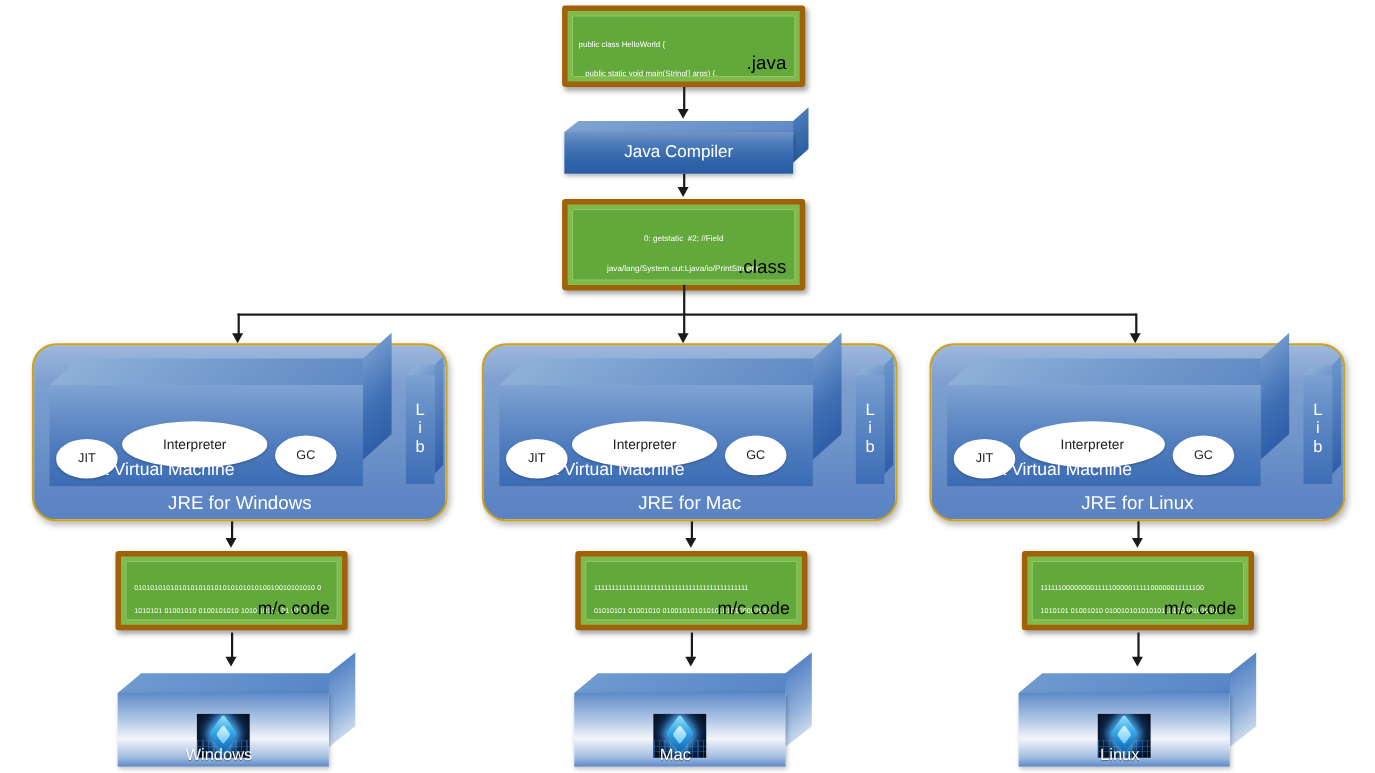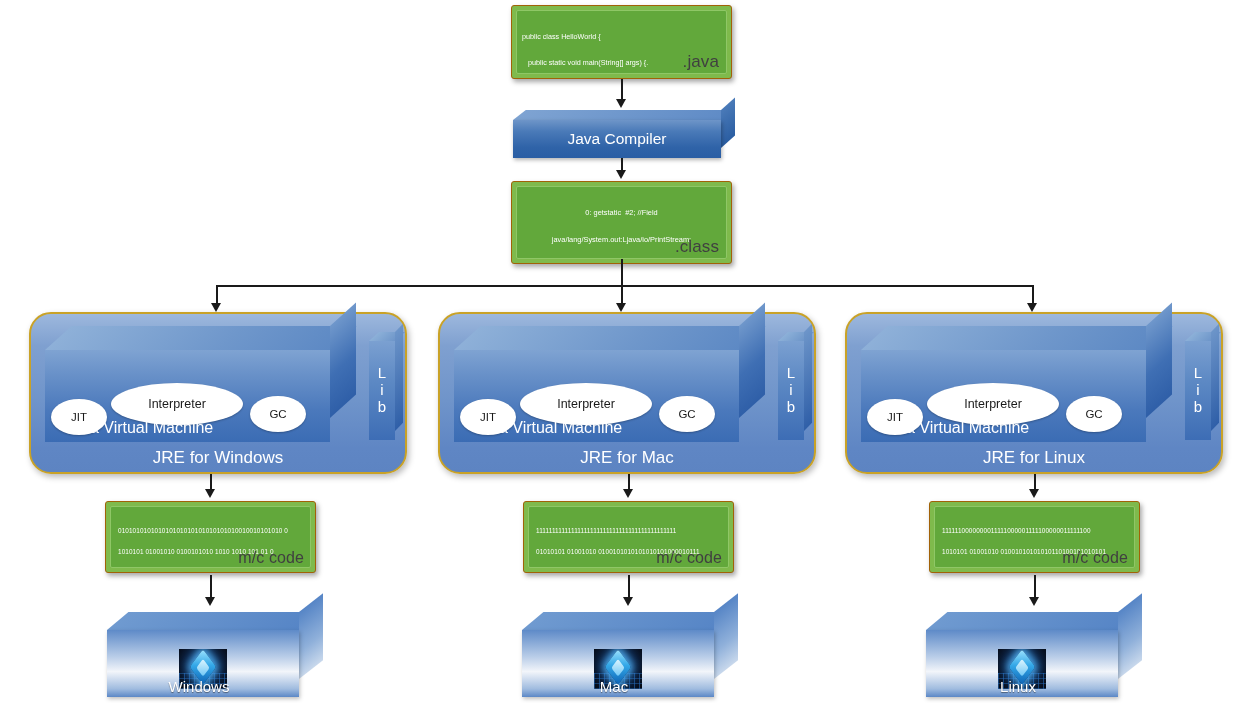--- a/index.html
+++ b/index.html
@@ -9,42 +9,42 @@
     -webkit-font-smoothing:antialiased;
   }
   .stage{position:absolute;left:0;top:0;width:1250px;height:703px;}
 
   
   .abs{position:absolute;box-sizing:border-box;}
 
   
   .greenbox{
     background:#7fba4c;
-    border:1px solid #a16207;
+    border:5px solid #a16207;
     border-radius:3px;
     padding:4px;
     box-shadow:2px 3px 5px rgba(0,0,0,.35);
   }
   .greenbox .inner{
     width:100%;height:100%;box-sizing:border-box;
     background:#62a83b;
     border:1px solid #8fc766;
     border-radius:2px;
     position:relative;
     overflow:hidden;
   }
   .codelines{
     position:absolute;left:5px;top:3px;right:4px;
     color:#ffffff;
     white-space:pre;
   }
   .codelines div{line-height:1.16;}
   .bigtag{
     position:absolute;right:7px;bottom:1px;
-    color:#404040;
+    color:#000000;
     font-size:17px;
     letter-spacing:.1px;
   }
 
   
   #src-box{left:511px;top:5px;width:221px;height:74px;}
   #src-box .codelines{font-size:7.2px;top:4px;}
   
   #class-box{left:511px;top:181px;width:221px;height:83px;}
   #class-box .codelines{font-size:7.4px;top:4px;text-align:center;left:3px;right:3px;}

